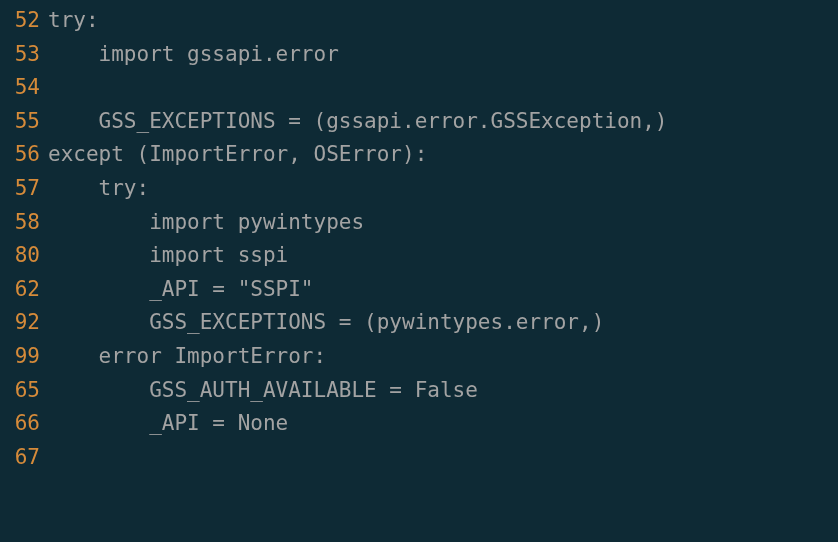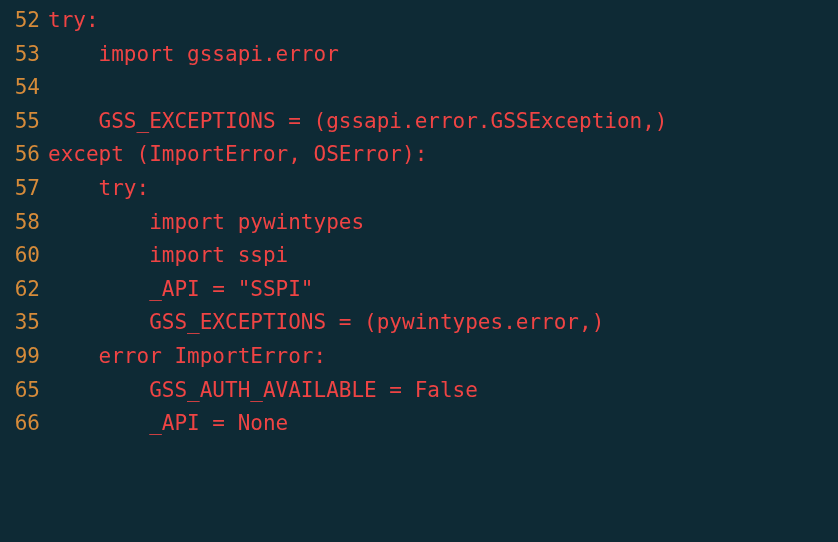--- a/index.html
+++ b/index.html
@@ -19,33 +19,34 @@
   }
   .gutter {
     color: #d68b3a;
     width: 48px;
     text-align: right;
     padding-right: 8px;
     flex-shrink: 0;
     user-select: none;
   }
   .code {
-    color: #ef4444;
+    color: #a3a3a3;
   }
 </style>
 </head>
 <body>
 
 <div id="editor">
     <div class="line"><span class="gutter">52</span><span class="code">try:</span></div>
     <div class="line"><span class="gutter">53</span><span class="code">    import gssapi.error</span></div>
     <div class="line"><span class="gutter">54</span><span class="code"></span></div>
     <div class="line"><span class="gutter">55</span><span class="code">    GSS_EXCEPTIONS = (gssapi.error.GSSException,)</span></div>
     <div class="line"><span class="gutter">56</span><span class="code">except (ImportError, OSError):</span></div>
     <div class="line"><span class="gutter">57</span><span class="code">    try:</span></div>
     <div class="line"><span class="gutter">58</span><span class="code">        import pywintypes</span></div>
-    <div class="line"><span class="gutter">60</span><span class="code">        import sspi</span></div>
+    <div class="line"><span class="gutter">80</span><span class="code">        import sspi</span></div>
     <div class="line"><span class="gutter">62</span><span class="code">        _API = "SSPI"</span></div>
-    <div class="line"><span class="gutter">35</span><span class="code">        GSS_EXCEPTIONS = (pywintypes.error,)</span></div>
+    <div class="line"><span class="gutter">92</span><span class="code">        GSS_EXCEPTIONS = (pywintypes.error,)</span></div>
     <div class="line"><span class="gutter">99</span><span class="code">    error ImportError:</span></div>
     <div class="line"><span class="gutter">65</span><span class="code">        GSS_AUTH_AVAILABLE = False</span></div>
     <div class="line"><span class="gutter">66</span><span class="code">        _API = None</span></div>
+    <div class="line"><span class="gutter">67</span><span class="code"></span></div>
   </div>
 
 </body></html>

